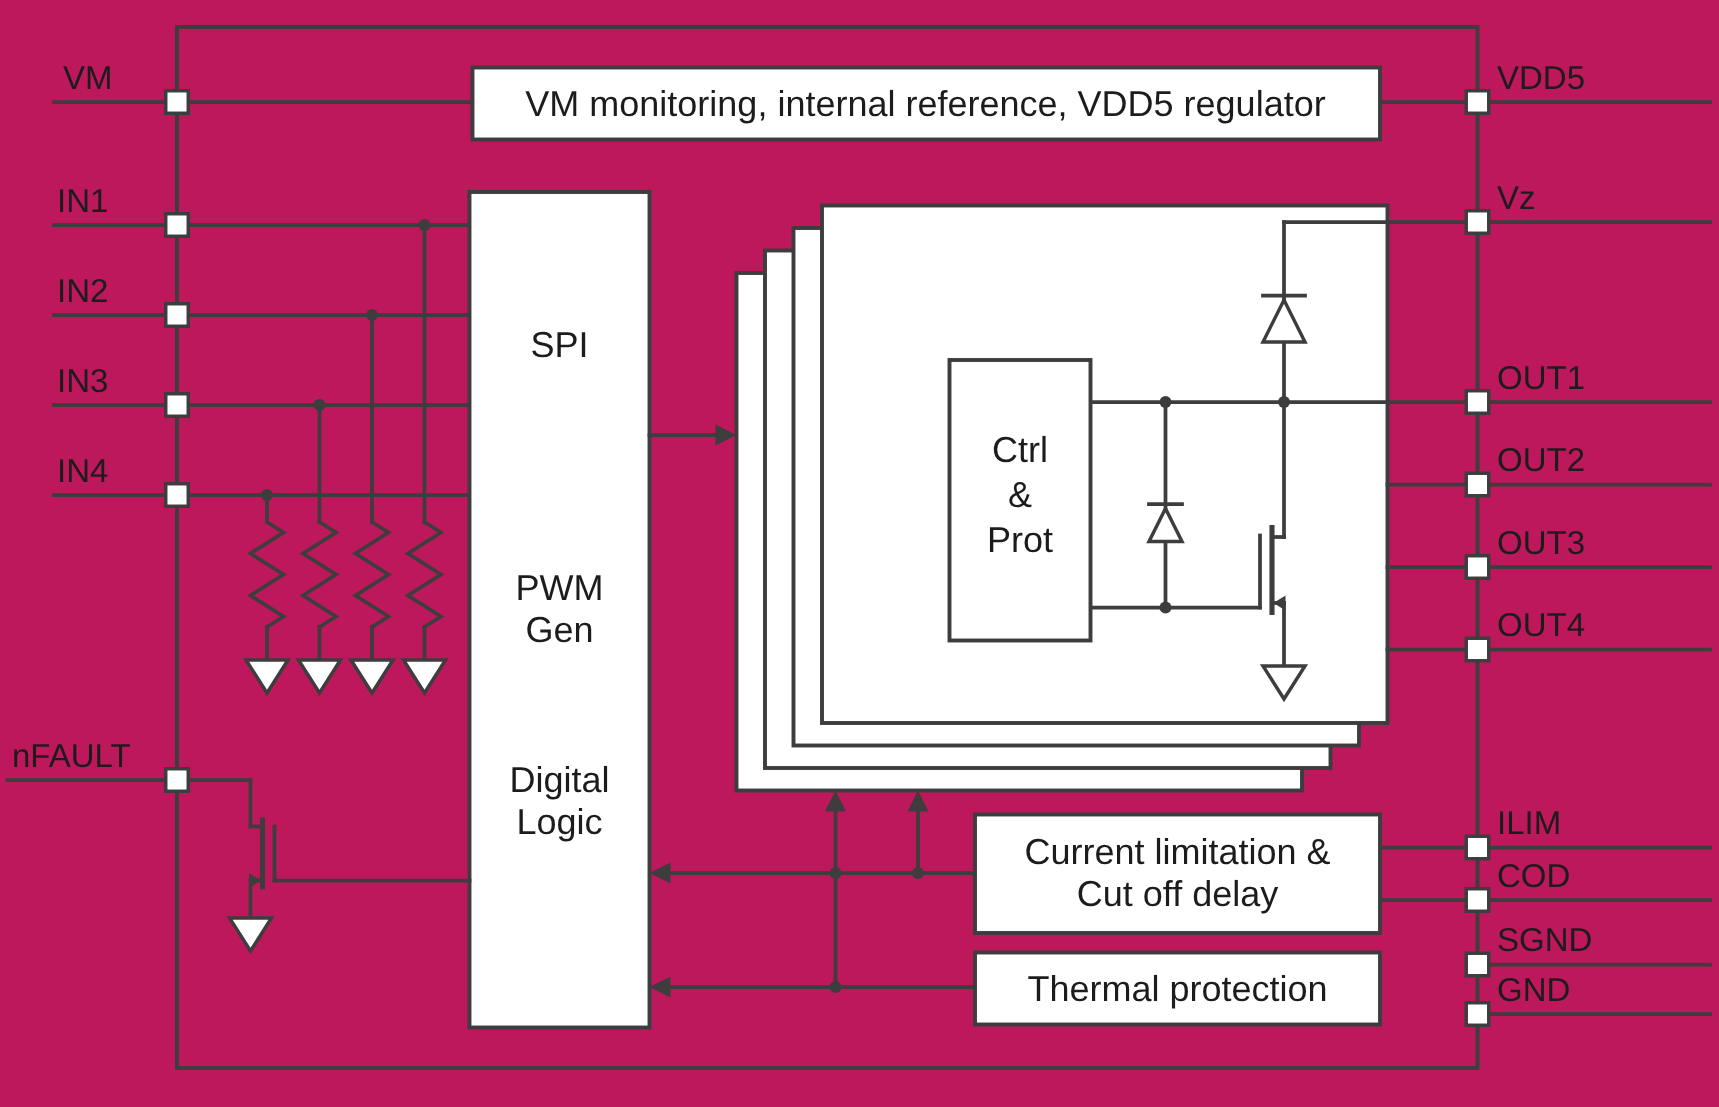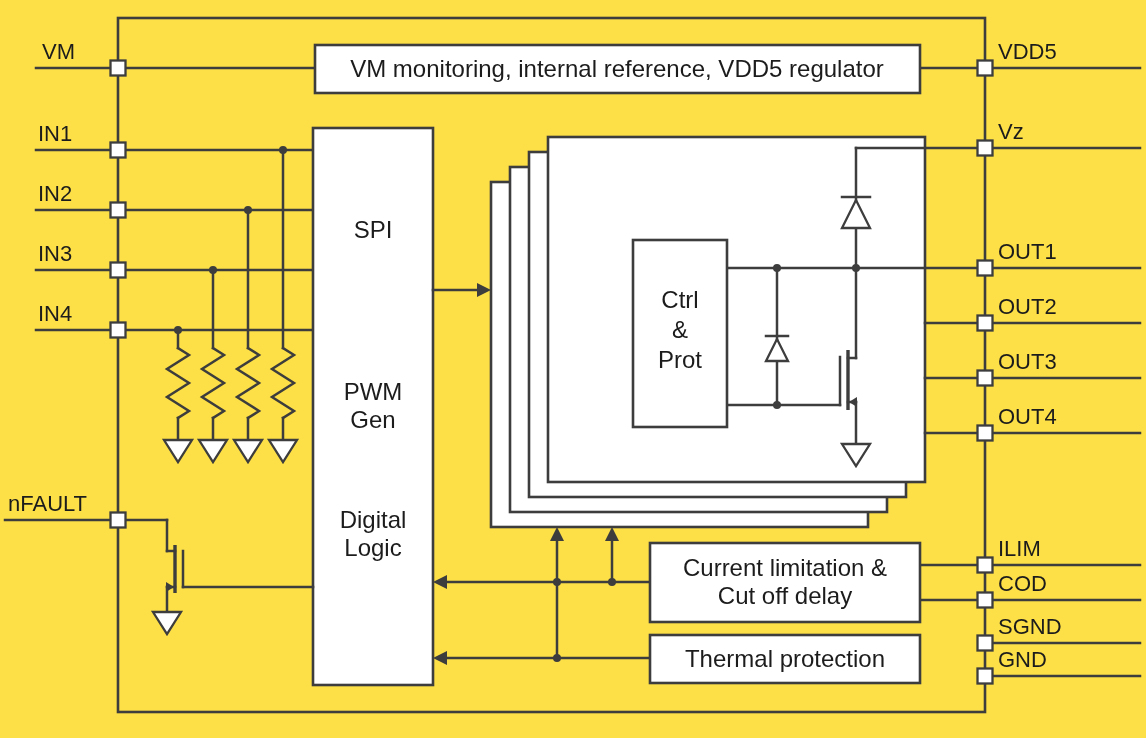--- a/index.html
+++ b/index.html
@@ -1,16 +1,16 @@
 <!DOCTYPE html>
 <html><head>
 <meta charset="utf-8">
 <style>
   html,body{margin:0;padding:0;background:#ffffff;}
-  .canvas{width:1146px;height:738px;background:#fde047;font-family:"Liberation Sans",sans-serif;}
+  .canvas{width:1146px;height:738px;background:#be185d;font-family:"Liberation Sans",sans-serif;}
   svg{display:block;}
   .wire{stroke:#3d3d3d;stroke-width:2.5;fill:none;stroke-linecap:square;}
   .bar{stroke:#3d3d3d;stroke-width:3.4;fill:none;}
   .box{fill:#ffffff;stroke:#3d3d3d;stroke-width:2.6;}
   .outline{fill:none;stroke:#3d3d3d;stroke-width:2.6;}
   .pin{fill:#ffffff;stroke:#3d3d3d;stroke-width:2.3;}
   .sym{fill:#ffffff;stroke:#3d3d3d;stroke-width:2.3;stroke-linejoin:miter;}
   .dot{fill:#3d3d3d;stroke:none;}
   .arrow{fill:#3d3d3d;stroke:none;}
   .lbl{font-size:22px;fill:#1c1c1c;}

